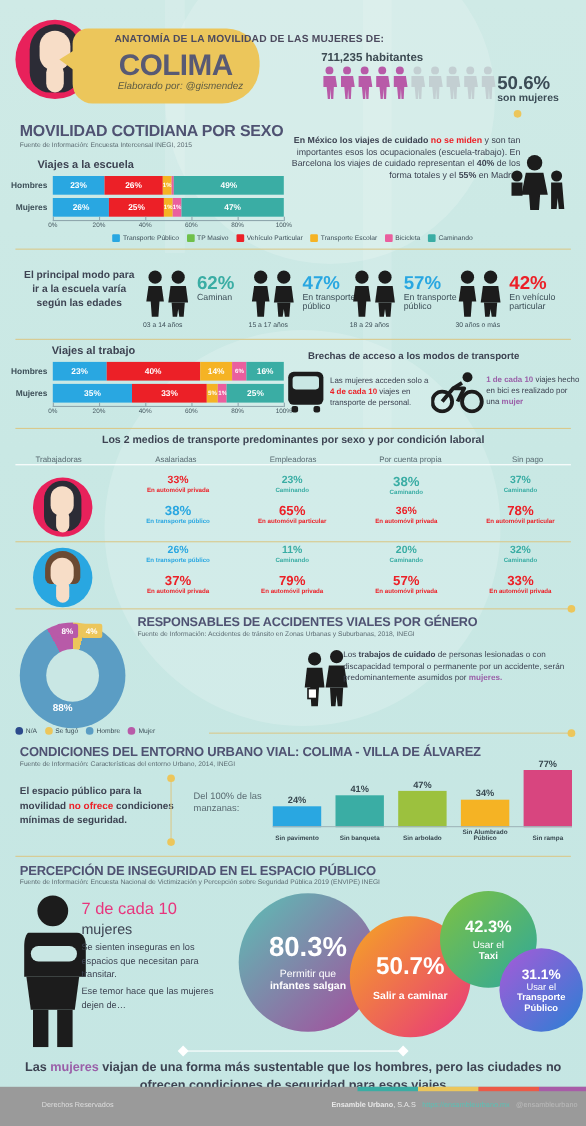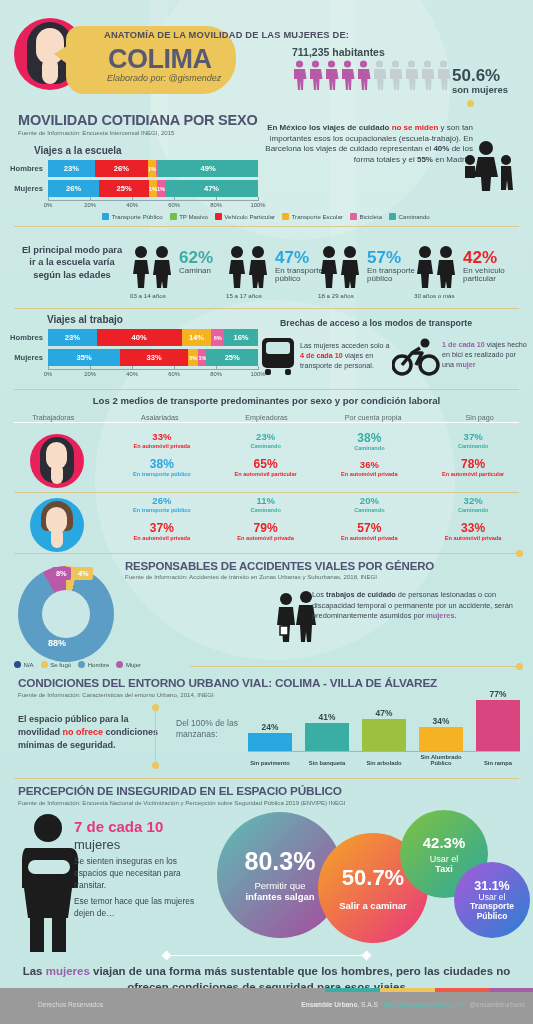--- a/index.html
+++ b/index.html
@@ -533,21 +533,21 @@
   <svg width="72" height="140" viewBox="0 0 72 140" style="position:absolute;left:12px;top:812px;">
     <circle cx="36" cy="16" r="14" fill="#1c1c1c"></circle>
     <path d="M14 36h44c6 0 8 6 8 12v28H10V48c0-6 2-12 4-12z" fill="#1c1c1c"></path>
     <path d="M12 76h48l-4 30H16z" fill="#1c1c1c"></path>
     <rect x="18" y="106" width="14" height="34" fill="#1c1c1c"></rect>
     <rect x="40" y="106" width="14" height="34" fill="#1c1c1c"></rect>
     <rect x="16" y="48" width="42" height="14" rx="7" fill="#c9e7e4"></rect>
   </svg>
 
   <div style="position:absolute;left:74px;top:818px;width:135px;">
-    <div style="font-size:15px;font-weight:bold;color:#e8357d;">7 de cada 10</div>
+    <div style="font-size:15px;font-weight:normal;color:#e8357d;">7 de cada 10</div>
     <div style="font-size:13px;color:#3d4352;margin-top:2px;">mujeres</div>
     <div style="font-size:8.4px;color:#3d4352;line-height:1.45;margin-top:3px;">Se sienten inseguras en los espacios que necesitan para transitar.</div>
     <div style="font-size:8.4px;color:#3d4352;line-height:1.45;margin-top:3px;">Ese temor hace que las mujeres dejen de…</div>
   </div>
 
   <div class="bubble" style="left:217px;top:812px;width:126px;height:126px;
        background:linear-gradient(135deg,#5bc0b5,#a8489c);">
     <div class="bub-pct" style="font-size:25px;">80.3%</div>
     <div class="bub-cap" style="font-size:9.5px;margin-top:5px;">Permitir que</div>
     <div class="bub-cap" style="font-size:9.5px;font-weight:bold;">infantes salgan</div>

